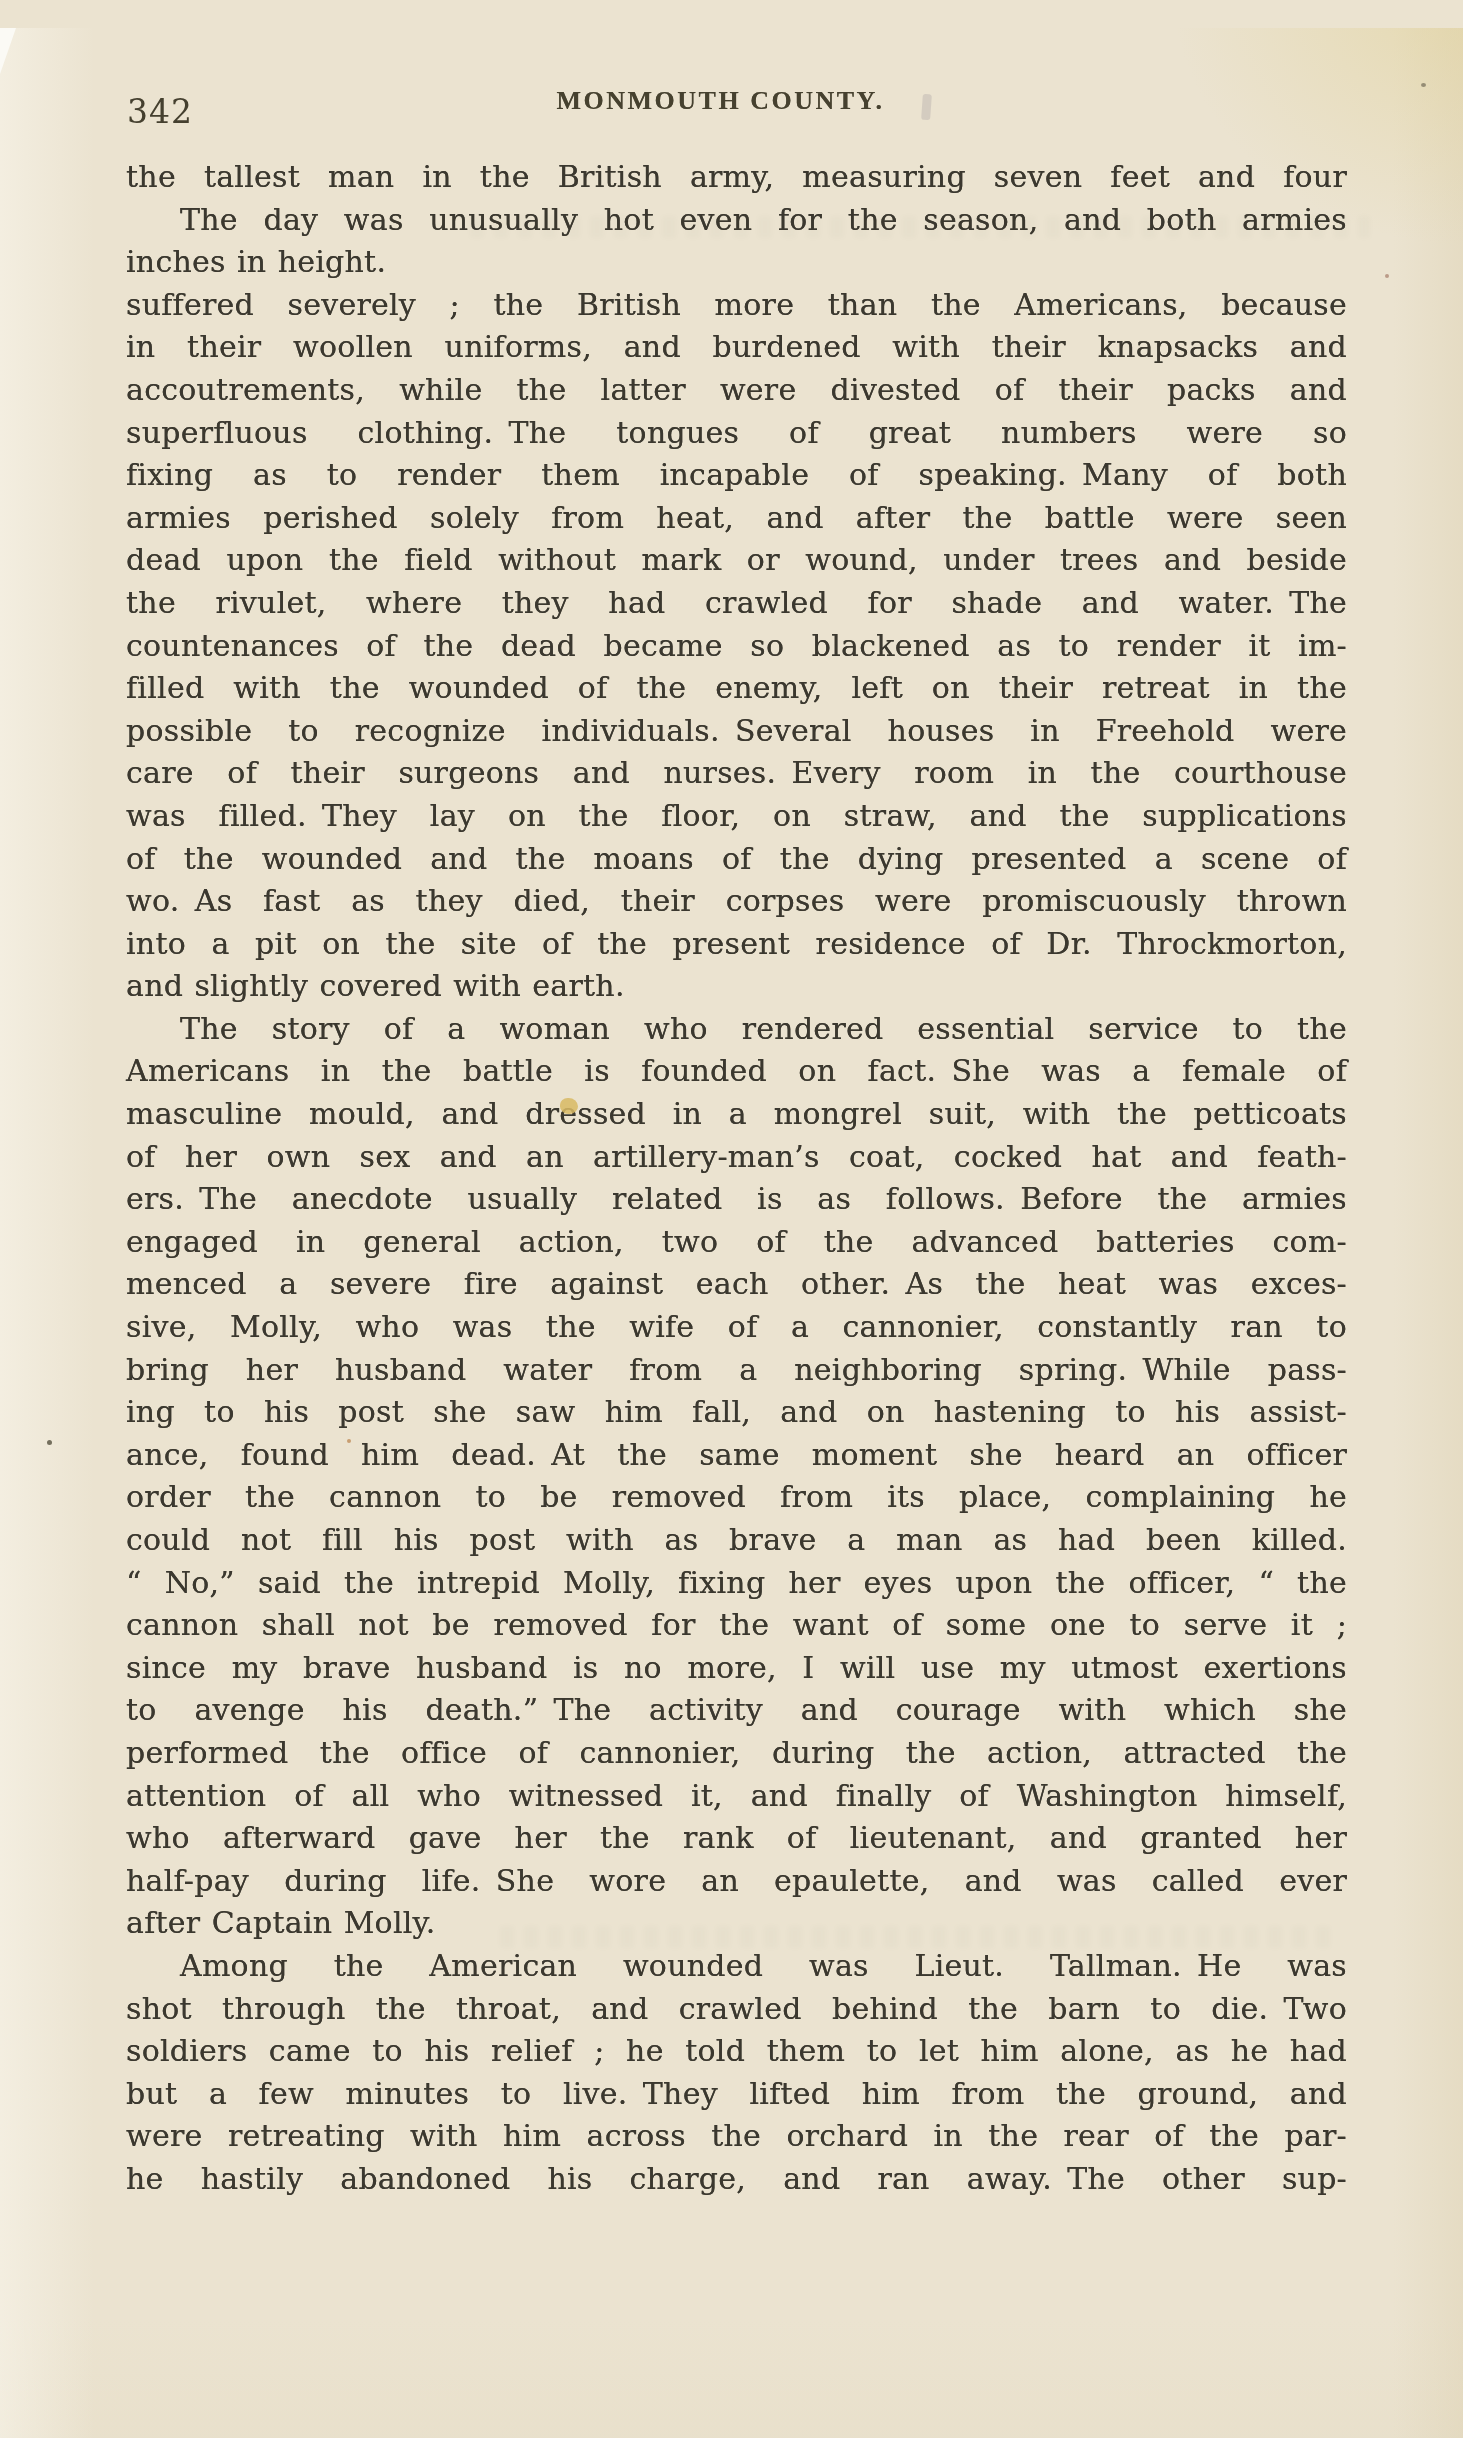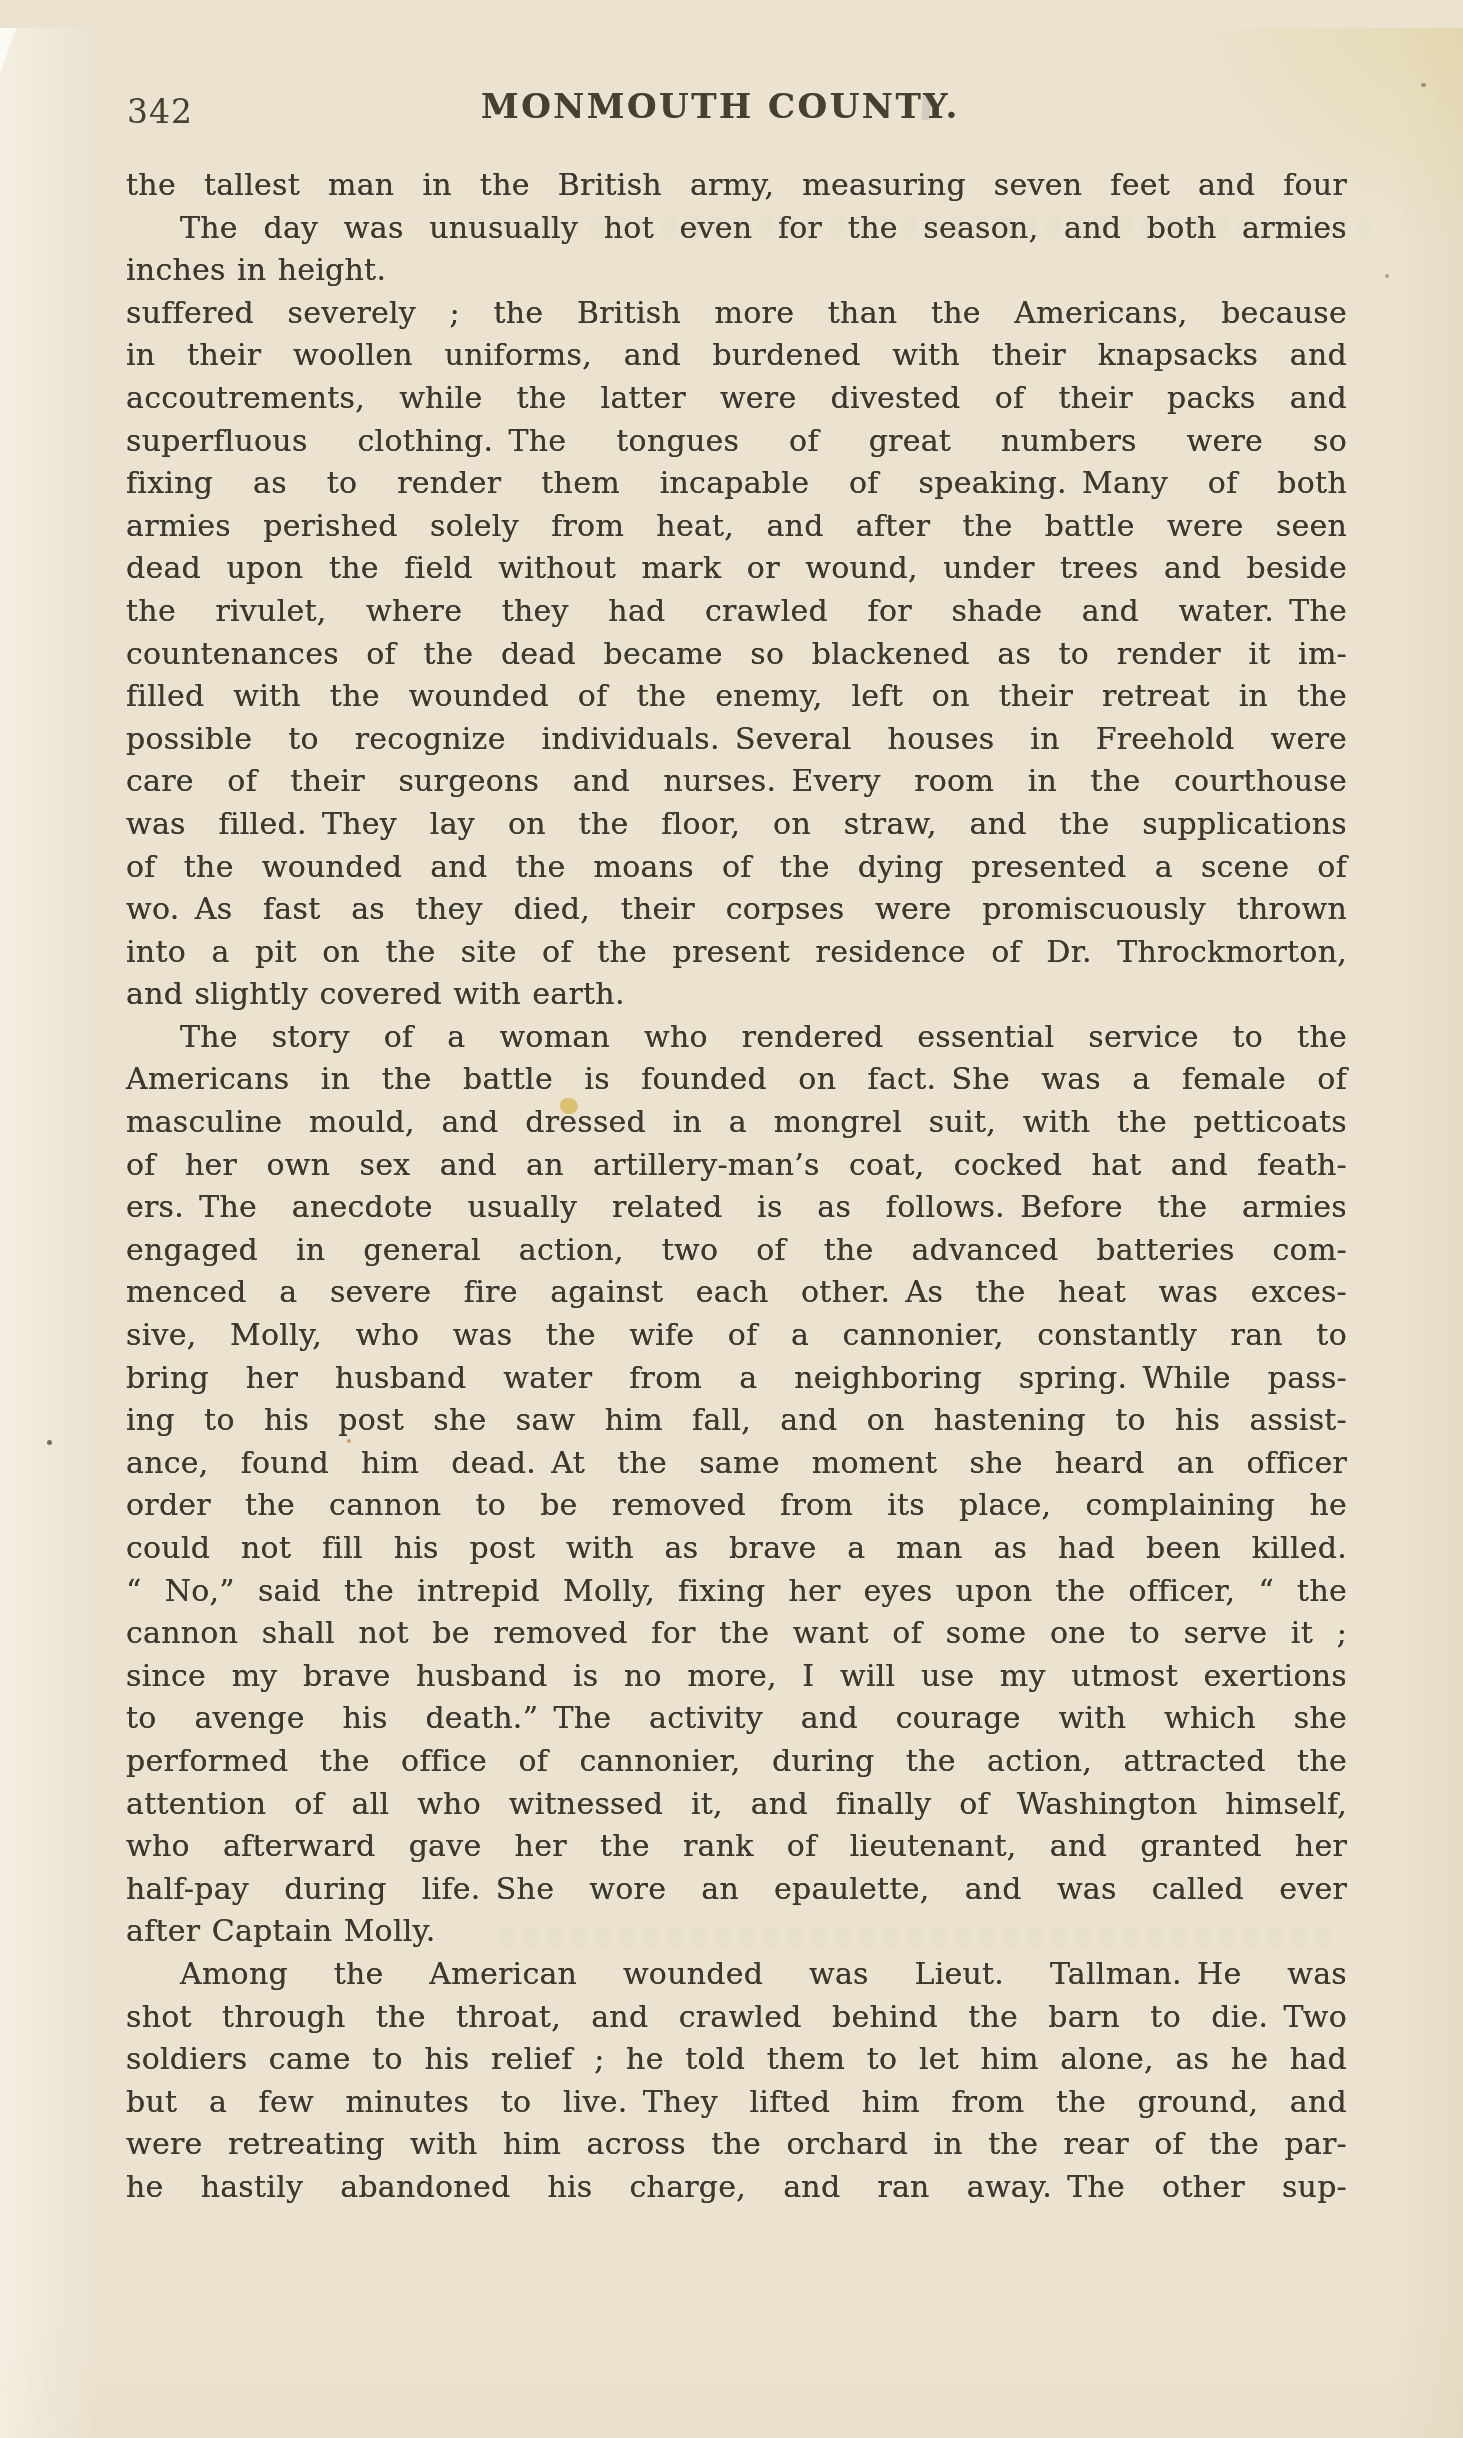--- a/index.html
+++ b/index.html
@@ -23,31 +23,32 @@
     position:absolute; left:0; top:0; width:16px; height:46px;
     background:#fbfaf5;
     clip-path:polygon(0 0, 100% 0, 0 100%);
   }
   .runhead-num {
     position:absolute; left:127px; top:64px;
     font-size:33px; color:#45402f; letter-spacing:1px;
   }
   .runhead-title {
     position:absolute; left:110px; top:58px; width:1221px;
-    text-align:center; font-size:34px; font-weight:bold;
+    text-align:center; font-size:26px; font-weight:bold;
     letter-spacing:2.5px; color:#46412f;
     text-shadow:0 0 0.6px rgba(70,65,47,0.6);
+    font-family:Liberation Serif, serif;
   }
   .head-smudge {
     position:absolute; left:922px; top:66px; width:9px; height:26px;
     background:rgba(95,90,110,0.16); border-radius:3px;
     transform:rotate(4deg);
   }
   .body-text {
-    position:absolute; left:126px; top:136px; width:1221px;
+    position:absolute; left:126px; top:128px; width:1221px;
     font-size:30px; line-height:42.6px; color:#3b382f;
     letter-spacing:0.25px; word-spacing:1.5px;
     text-shadow:0 0 0.55px rgba(59,56,47,0.85);
   }
   .line {
     height:42.6px;
     text-align:justify; text-align-last:justify;
   }
   .line.indent { text-indent:54px; }
   .line.flush-last { text-align-last:left; }

